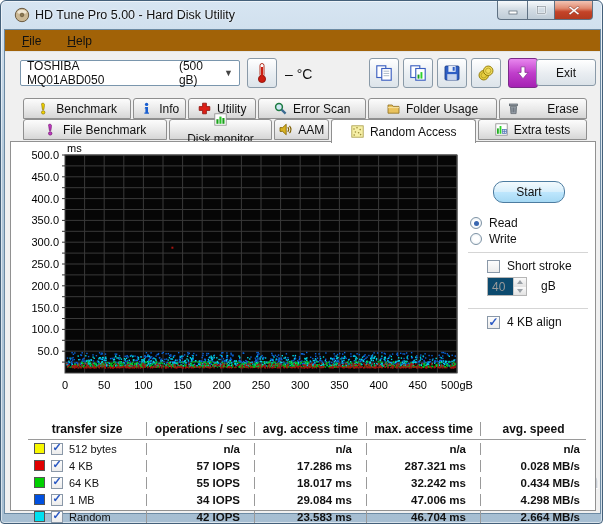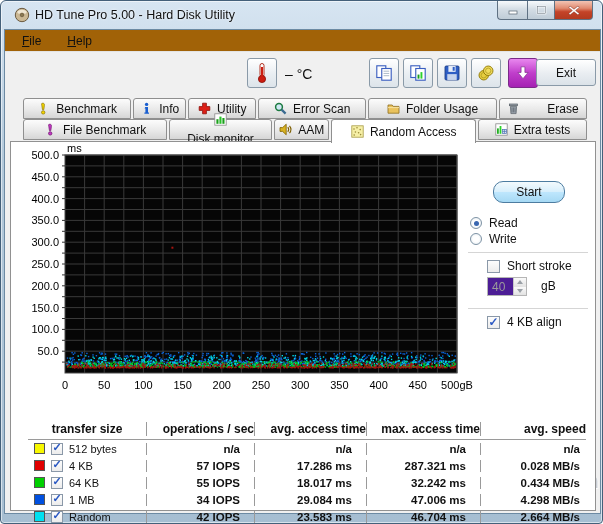--- a/index.html
+++ b/index.html
@@ -57,37 +57,37 @@
   #start-btn { position:absolute; left:482px; top:39px; width:72px; height:22px;
         border:1px solid #4d7ca0; border-radius:10px; background:linear-gradient(#f3fafd,#d8effc 48%,#bee6fd 52%,#a6d9f4);
         font-size:12px; color:#111; display:flex; align-items:center; justify-content:center; }
   .sep { position:absolute; left:457px; width:120px; height:1px; background:#d5d5d5; }
   .ctl-label { position:absolute; font-size:12px; color:#111; }
   .radio { position:absolute; width:12px; height:12px; border:1px solid #7e93a5; border-radius:50%;
         background:radial-gradient(#fff 40%,#dfe8ee); }
   .radio.selected::after { content:""; position:absolute; inset:2.5px; border-radius:50%; background:#3a67b0; }
   .cb { position:absolute; width:13px; height:13px; border:1px solid #8a98a8; background:linear-gradient(#fdfdfd,#ececec); }
   .cb.checked::after { content:"✓"; position:absolute; left:0.5px; top:-2.5px; font-size:12px; font-weight:bold; color:#2b59c3; }
-  #stroke-spinner { position:absolute; left:476px; top:135px; width:40px; height:19px; border:1px solid #b5b5b5; background:#4c1d95; display:flex; }
+  #stroke-spinner { position:absolute; left:476px; top:135px; width:40px; height:19px; border:1px solid #b5b5b5; background:#0c4a6e; display:flex; }
   #stroke-value { flex:1; font-size:12px; color:#9a9a9a; padding:2px 0 0 4px; }
   #spin-arrows { width:13px; border-left:1px solid #c8c8c8; display:flex; flex-direction:column; }
   #spin-arrows div { flex:1; display:flex; align-items:center; justify-content:center; background:linear-gradient(#fafafa,#e2e2e2); }
   .tri-up { width:0; height:0; border-left:3px solid transparent; border-right:3px solid transparent; border-bottom:4px solid #9aa0a6; }
   .tri-dn { width:0; height:0; border-left:3px solid transparent; border-right:3px solid transparent; border-top:4px solid #9aa0a6; }
   
   #table { position:absolute; left:17px; top:280px; width:558px; font-size:11.5px; color:#111; }
   .thead { display:flex; font-weight:bold; font-size:12px; border-bottom:1.5px solid #9a9a9a; padding-bottom:3px; }
   .trow { display:flex; align-items:center; height:17px; }
   .c0 { width:118px; display:flex; align-items:center; }
   .c1 { width:108px; text-align:right; padding-right:14px; }
   .c2 { width:112px; text-align:right; padding-right:14px; }
   .c3 { width:114px; text-align:right; padding-right:14px; }
   .c4 { width:106px; text-align:right; padding-right:6px; }
   .thead .c0 { justify-content:center; }
-  .thead .c1,.thead .c2,.thead .c3,.thead .c4 { text-align:right; padding-right:0; }
+  .thead .c1,.thead .c2,.thead .c3,.thead .c4 { text-align:center; padding-right:0; }
   .vline { border-left:1.5px solid #9a9a9a; }
   .trow .val { font-weight:bold; }
   .swatch { width:11px; height:11px; border:1px solid #555; margin:0 6px 0 6px; }
   .rowcb { width:12px; height:12px; border:1px solid #8a98a8; background:linear-gradient(#fdfdfd,#ececec); position:relative; margin-right:6px; }
   .rowcb::after { content:"✓"; position:absolute; left:0.5px; top:-3px; font-size:11px; font-weight:bold; color:#2b59c3; }
   .trow .tlabel { font-size:11px; }
   
   #watermark { position:absolute; left:300px; top:430px; width:290px; height:90px; pointer-events:none; opacity:.8; }
   #wm-logo { position:absolute; left:10px; top:8px; width:72px; height:64px; border-radius:12px;
         background:linear-gradient(135deg,rgba(235,238,243,.85),rgba(200,206,215,.6));
@@ -130,20 +130,25 @@
   </div>
 
   <div id="app">
 
     <div id="menubar">
         <div class="menu-item"><u>F</u>ile</div>
         <div class="menu-item"><u>H</u>elp</div>
       </div>
 
     <div id="toolbar">
+      <div id="drive-select">
+        <span>TOSHIBA MQ01ABD050</span>
+        <span class="cap">(500 gB)</span>
+        <span class="arrow">▼</span>
+      </div>
       <div id="thermo-btn" class="toolbtn">
         <svg width="16" height="22" viewBox="0 0 16 22">
           <rect x="6" y="1.5" width="4" height="13" rx="2" fill="#fff" stroke="#b03020" stroke-width="1"></rect>
           <circle cx="8" cy="17" r="3.6" fill="#cc1c10" stroke="#881008" stroke-width=".8"></circle>
           <rect x="7" y="5" width="2" height="11" fill="#cc1c10"></rect>
         </svg>
       </div>
       <span id="temp-label"><span>–</span> <span>°C</span></span>
       <div id="toolbtn-group">
           <div class="toolbtn">

